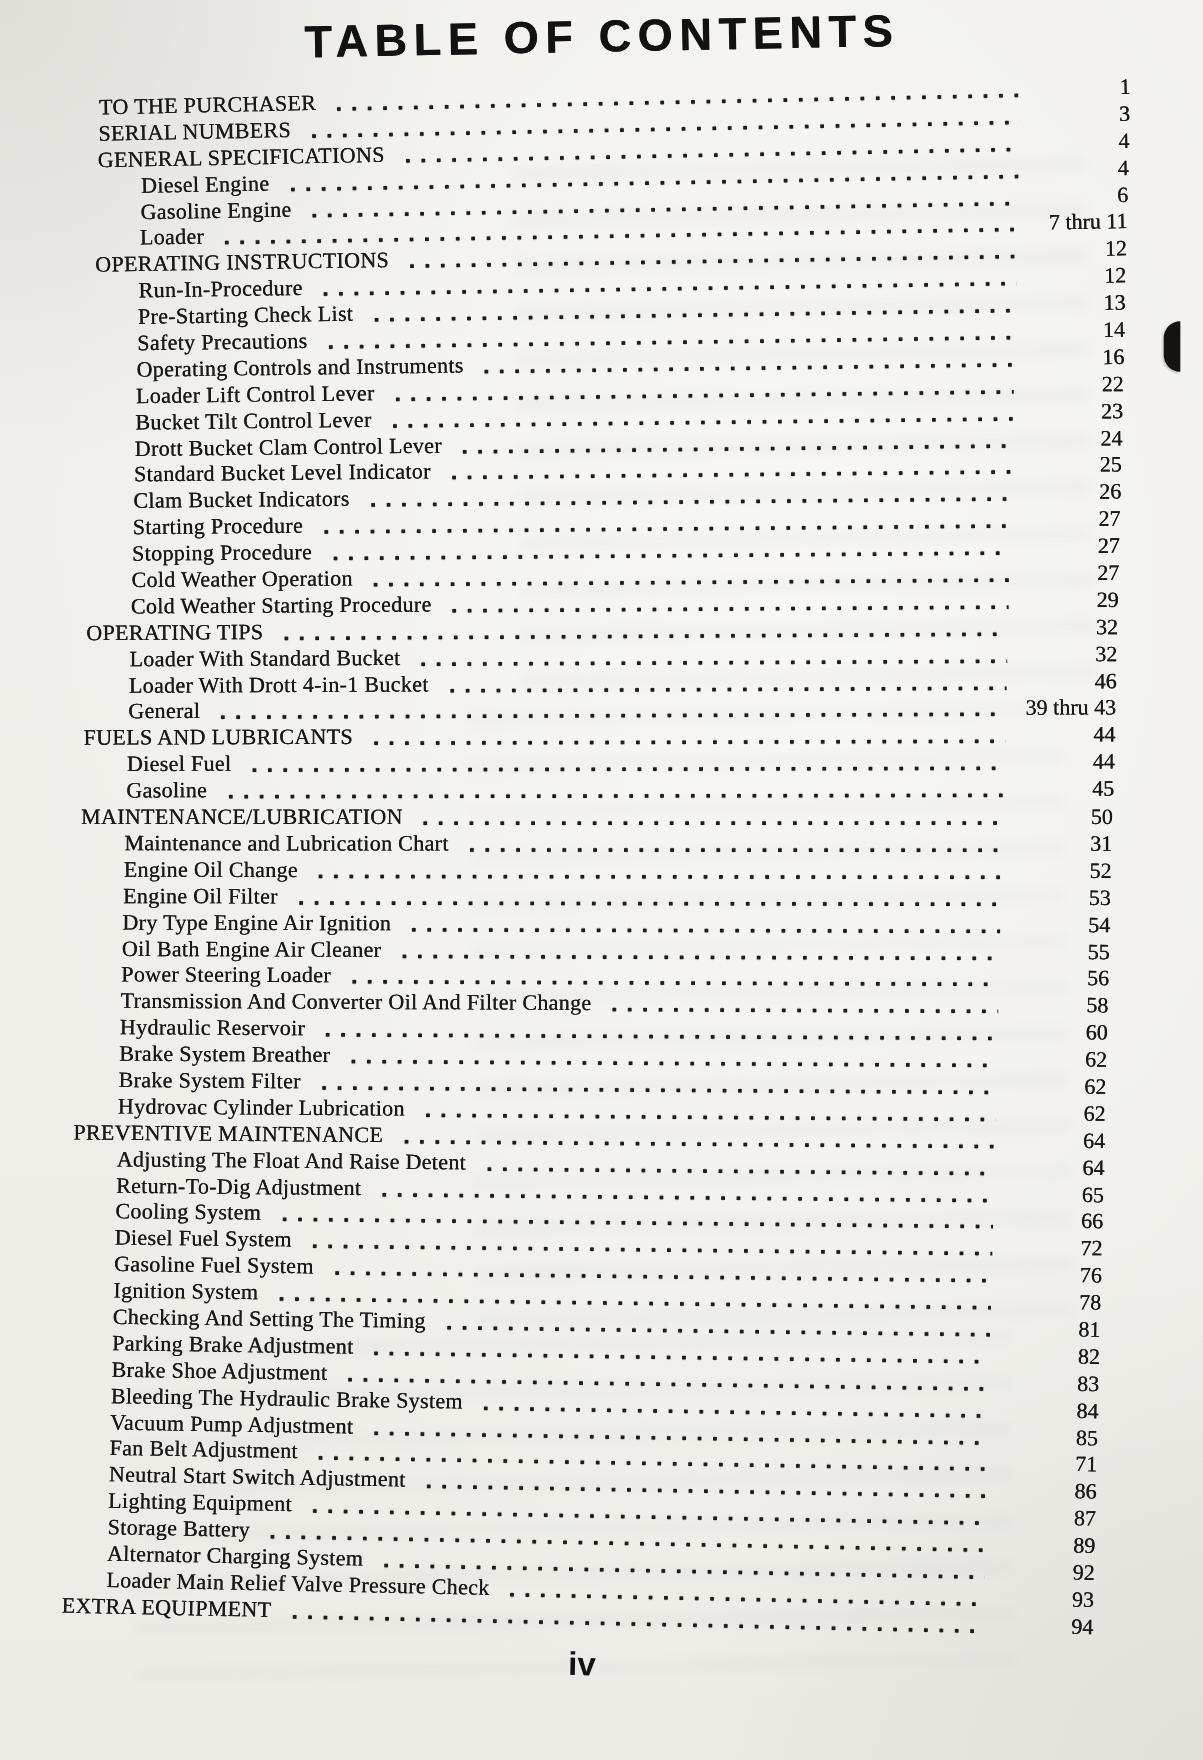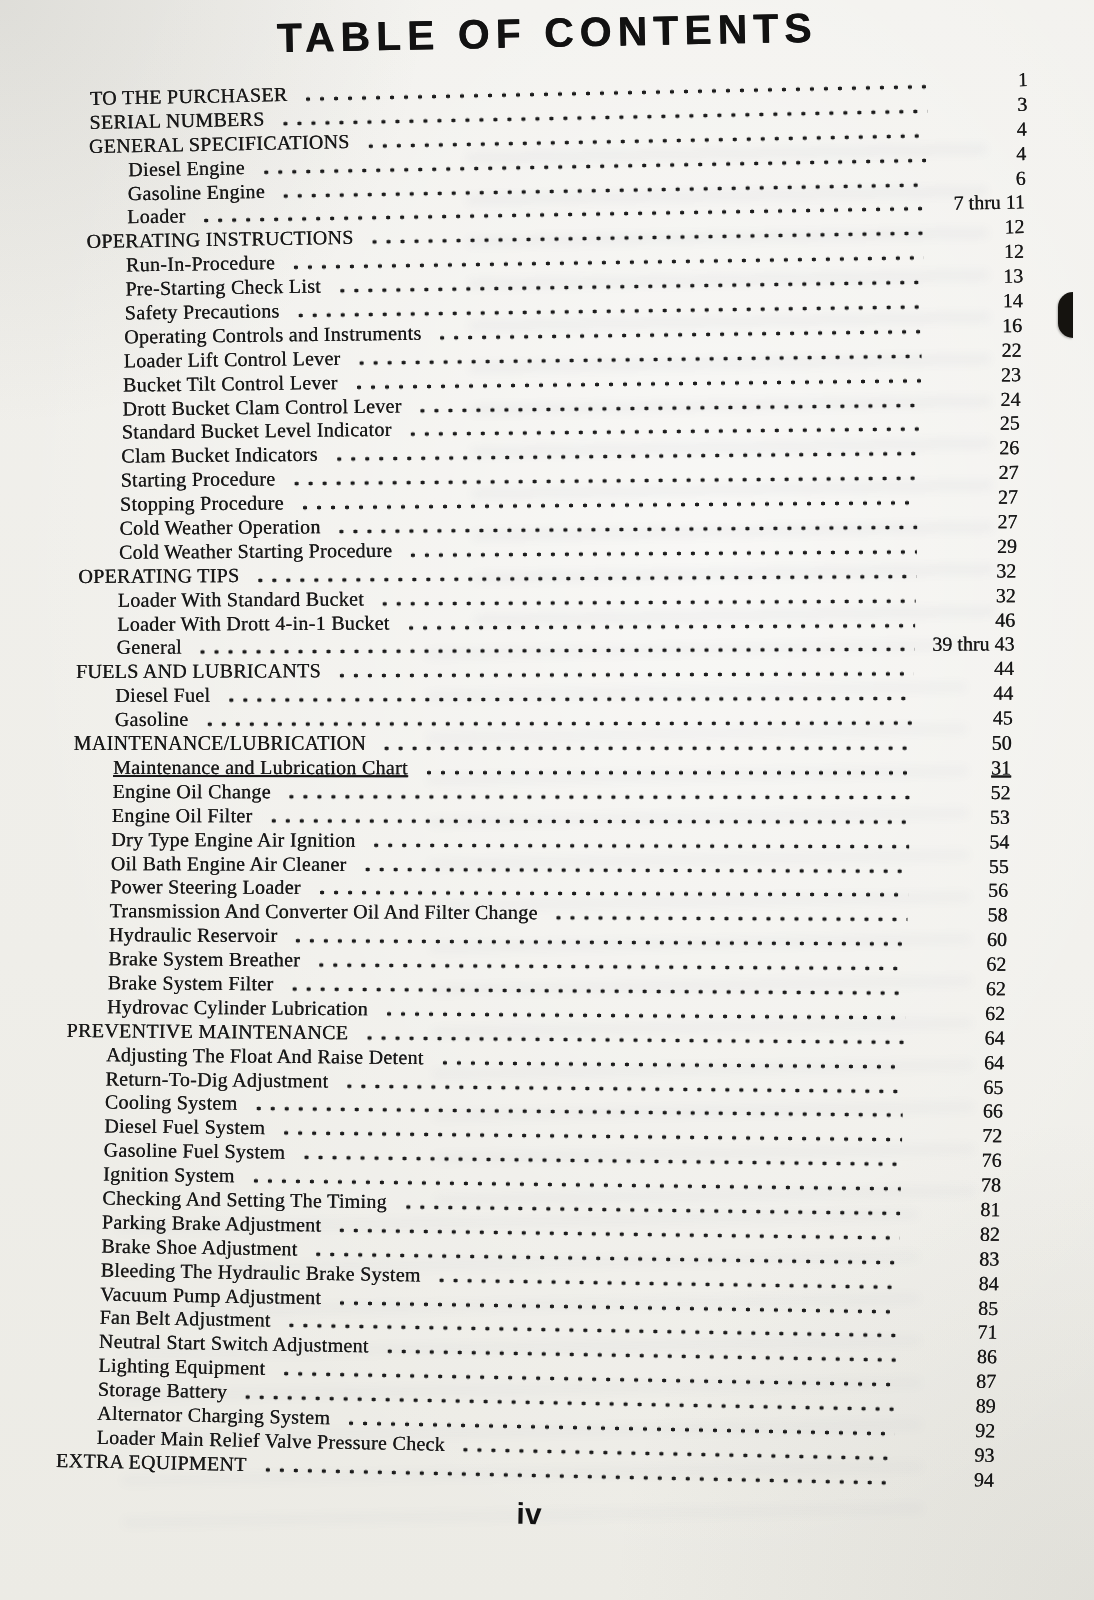--- a/index.html
+++ b/index.html
@@ -248,21 +248,21 @@
       <div class="row sub" style="transform: translateX(18.8px) rotate(-0.1deg);">
         <span class="label">Gasoline</span>
         <span class="leader"></span>
         <span class="pagenum">45</span>
       </div>
       <div class="row" style="transform: translateX(17.6px) rotate(-0.02deg);">
         <span class="label">MAINTENANCE/LUBRICATION</span>
         <span class="leader"></span>
         <span class="pagenum">50</span>
       </div>
-      <div class="row sub" style="transform: translateX(17px) rotate(0.03deg); text-decoration: underline;">
+      <div class="row sub" style="transform: translateX(17px) rotate(0.03deg);">
         <span class="label">Maintenance and Lubrication Chart</span>
         <span class="leader"></span>
         <span class="pagenum">31</span>
       </div>
       <div class="row sub" style="transform: translateX(16.4px) rotate(0.07deg);">
         <span class="label">Engine Oil Change</span>
         <span class="leader"></span>
         <span class="pagenum">52</span>
       </div>
       <div class="row sub" style="transform: translateX(15.8px) rotate(0.11deg);">

